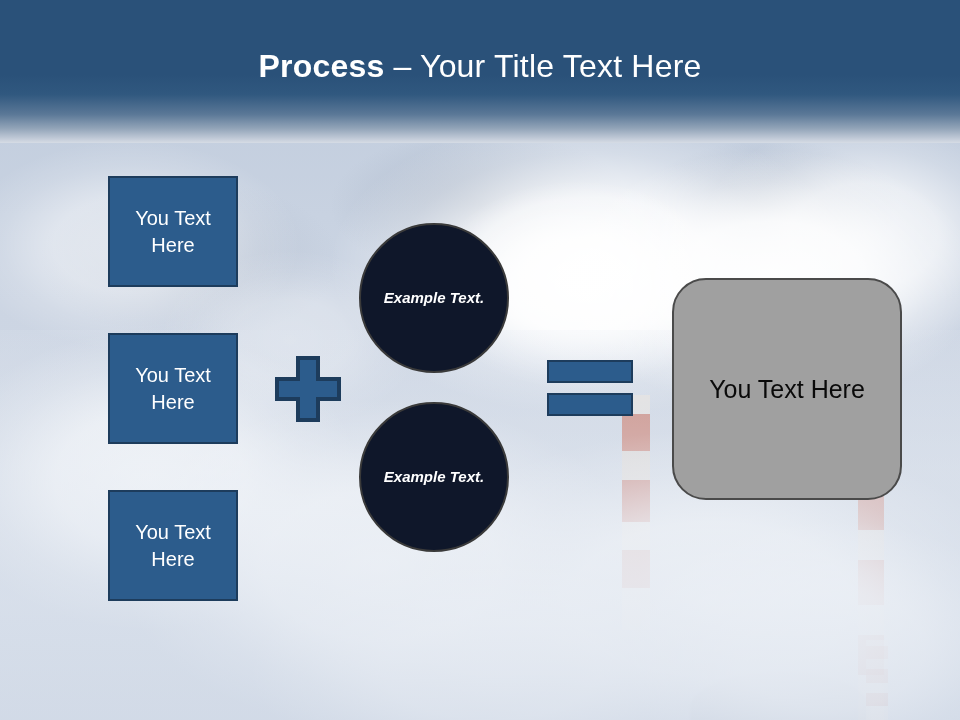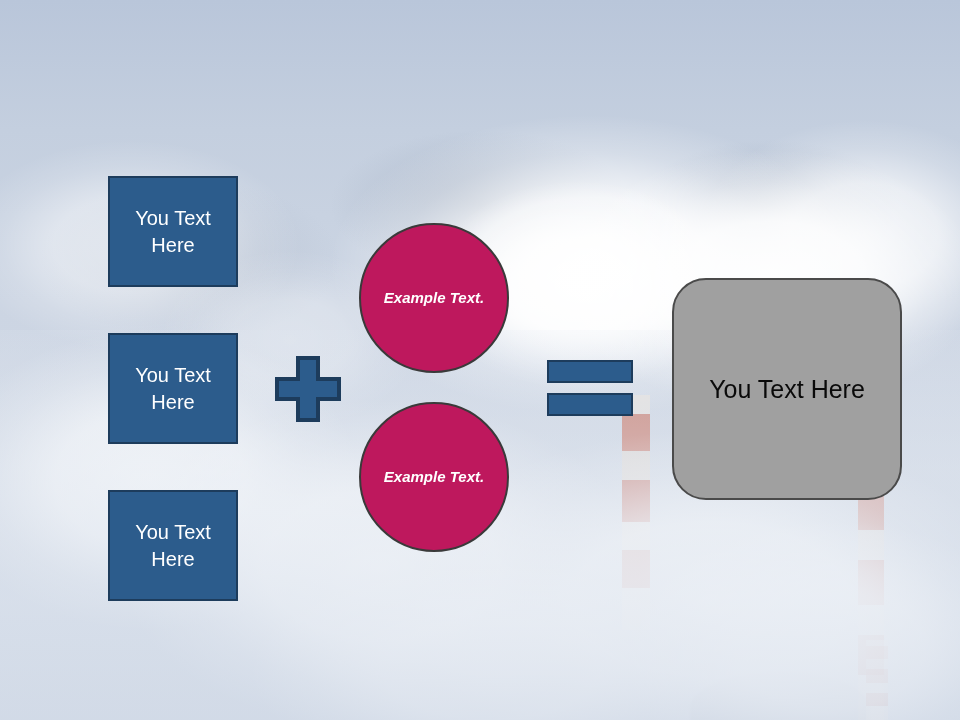--- a/index.html
+++ b/index.html
@@ -116,21 +116,21 @@
   .bb3 { left:108px; top:490px; }
 
   
   .plus { position:absolute; left:273px; top:354px; width:70px; height:70px; }
   .plus svg { display:block; width:70px; height:70px; }
 
   
   .circle {
     position:absolute;
     width:150px; height:150px; border-radius:50%;
-    background:#be185d;
+    background:#0f172a;
     border:2px solid #3a3a3a;
     display:flex; align-items:center; justify-content:center;
     text-align:center;
     color:#ffffff; font-size:15px; font-weight:700; font-style:italic;
     line-height:1.5;
   }
   .ci1 { left:359px; top:223px; }
   .ci2 { left:359px; top:402px; }
 
   
@@ -177,20 +177,25 @@
     <div class="stack stack-c"></div>
 
     <div class="cloud c4"></div>
     <div class="cloud c5"></div>
     <div class="cloud c6"></div>
     <div class="cloud c7"></div>
     <div class="cloud c9"></div>
     <div class="haze"></div>
   </div>
 
+  <div class="header">
+    <div class="header-title">
+      <span class="strong">Process</span><span> – Your Title Text Here</span>
+    </div>
+  </div>
 
   <div class="blue-box bb1">
     <span>You Text Here</span>
   </div>
   <div class="blue-box bb2">
     <span>You Text Here</span>
   </div>
   <div class="blue-box bb3">
     <span>You Text Here</span>
   </div>

